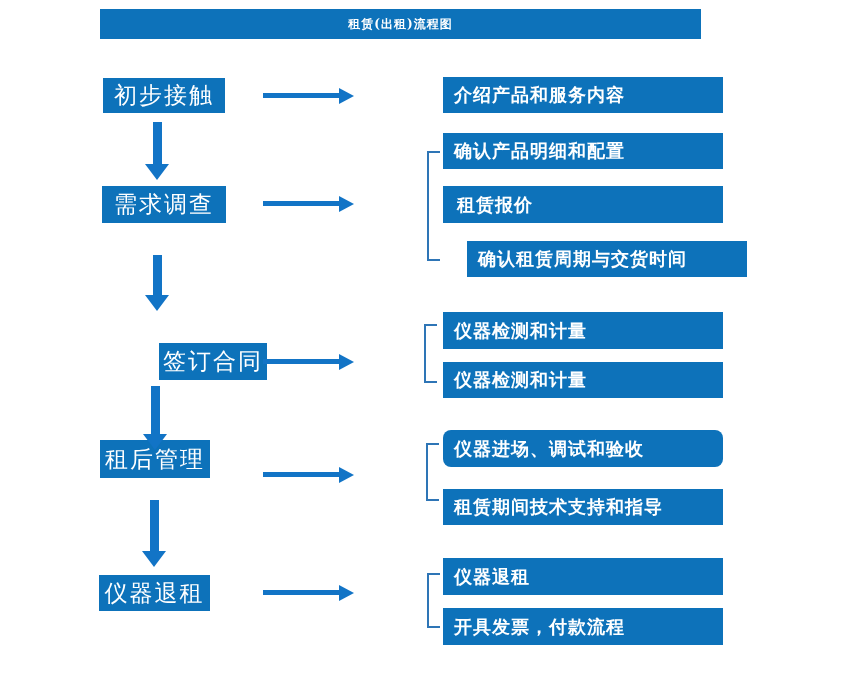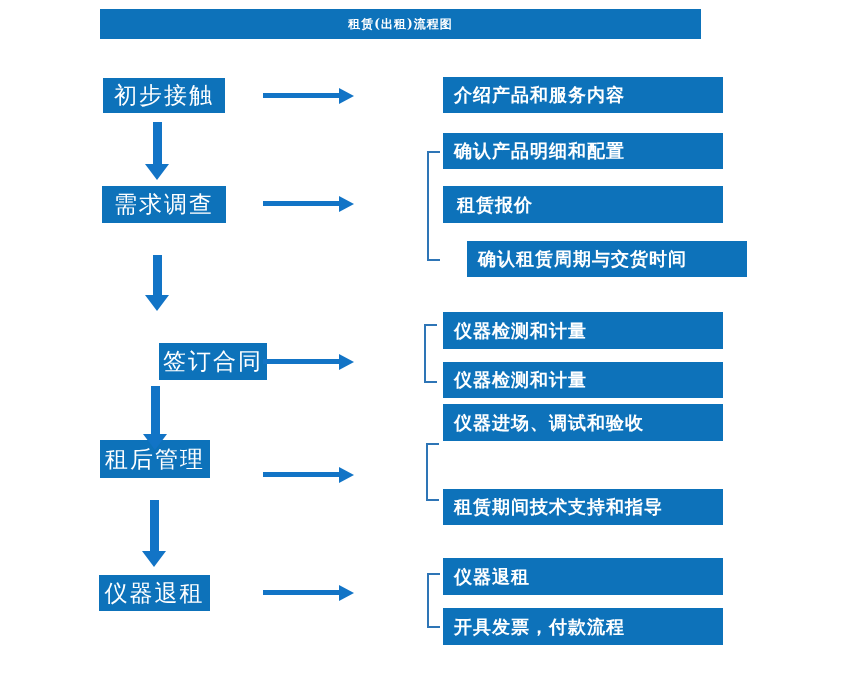--- a/index.html
+++ b/index.html
@@ -60,21 +60,21 @@
 
   <div class="detail" style="top:77px;height:36px;">介绍产品和服务内容</div>
 
   <div class="detail" style="top:133px;height:36px;">确认产品明细和配置</div>
   <div class="detail" style="top:186px;height:37px;padding-left:14px;">租赁报价</div>
   <div class="detail" style="top:241px;height:36px;margin-left:24px;">确认租赁周期与交货时间</div>
 
   <div class="detail" style="top:312px;height:37px;">仪器检测和计量</div>
   <div class="detail" style="top:362px;height:36px;">仪器检测和计量</div>
 
-  <div class="detail" style="top:404px;height:37px;">仪器进场、调试和验收</div>
+  <div class="detail" style="top:430px;height:37px;border-radius:8px;">仪器进场、调试和验收</div>
   <div class="detail" style="top:489px;height:36px;">租赁期间技术支持和指导</div>
 
   <div class="detail" style="top:558px;height:37px;">仪器退租</div>
   <div class="detail" style="top:608px;height:37px;">开具发票，付款流程</div>
 
   <div class="h-arrow" style="top:88px;">
     <div class="h-shaft"></div>
     <div class="h-head"></div>
   </div>
   <div class="h-arrow" style="top:196px;">

